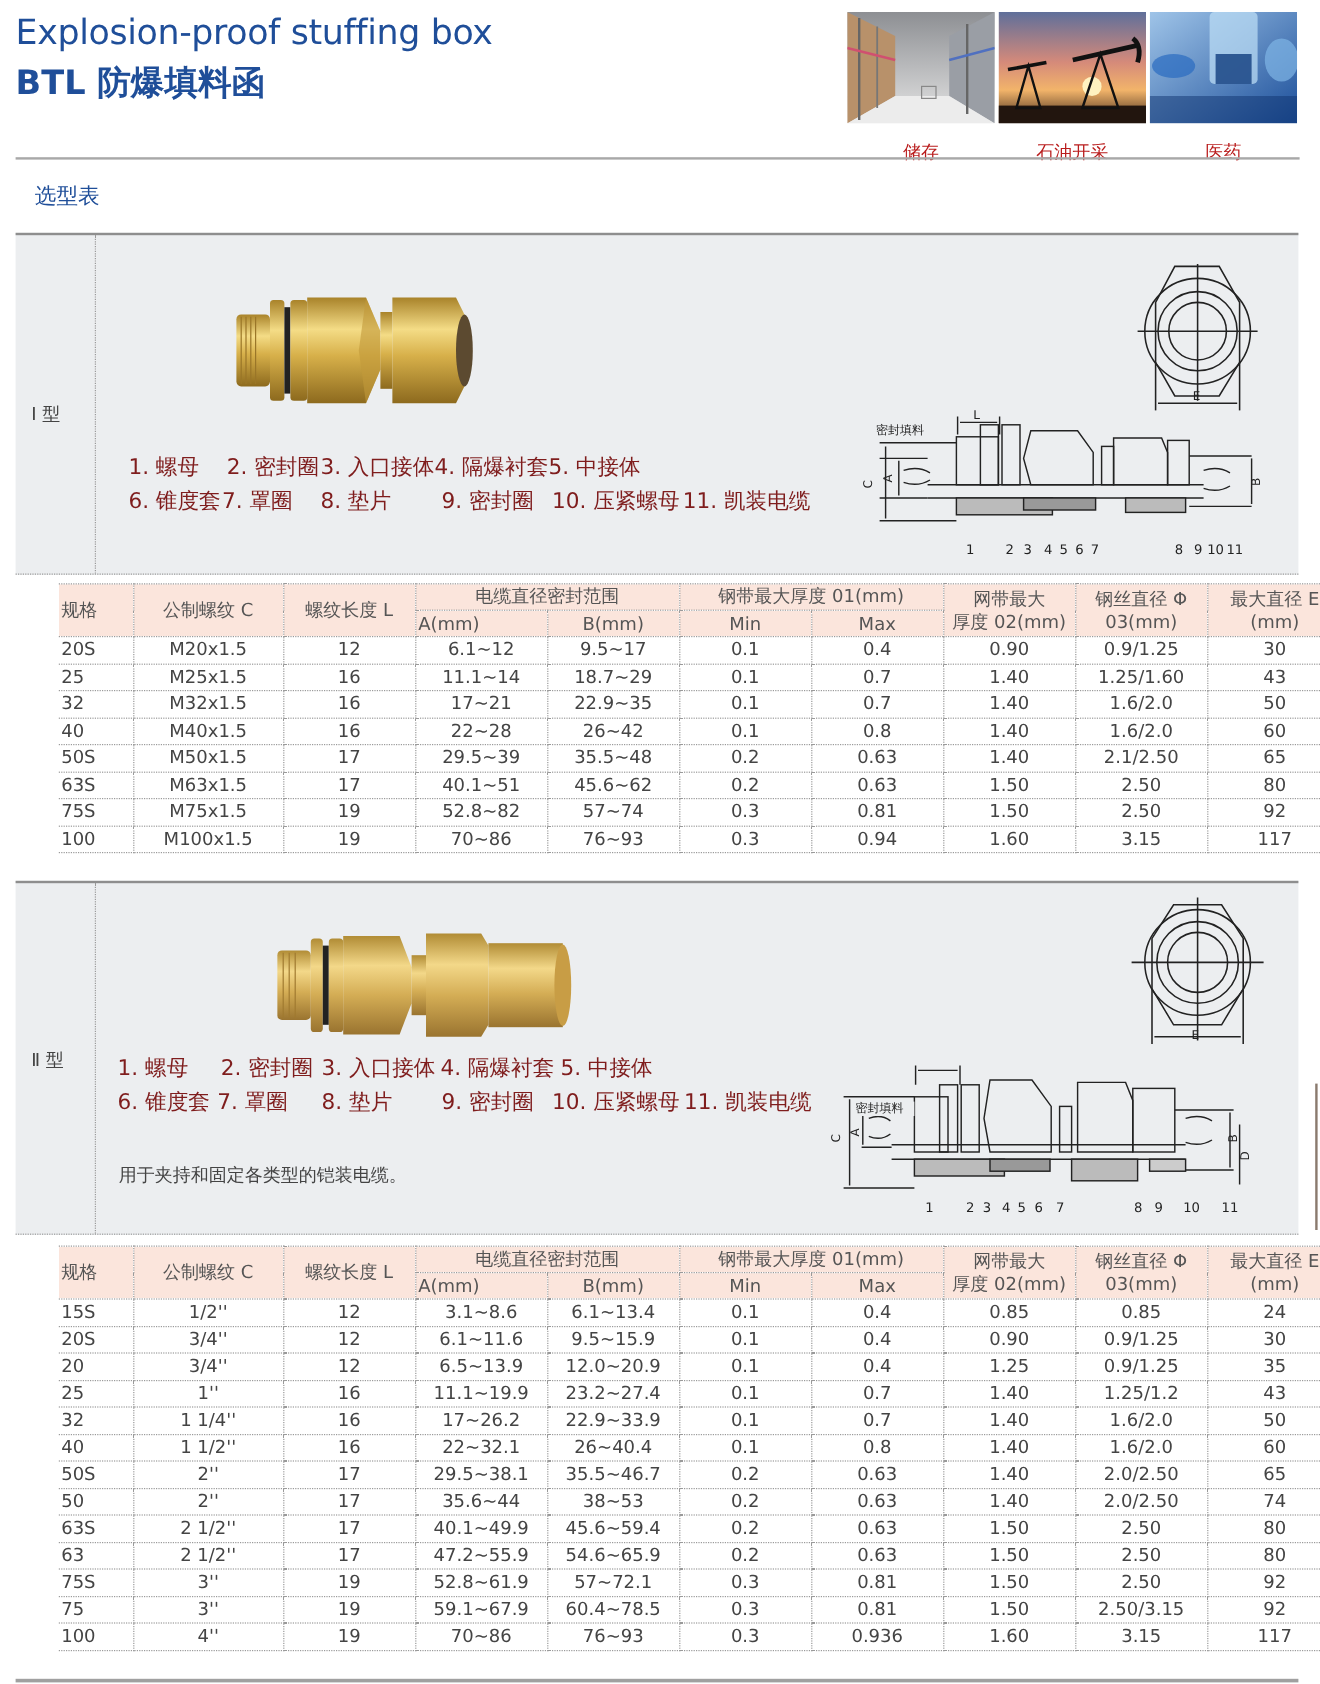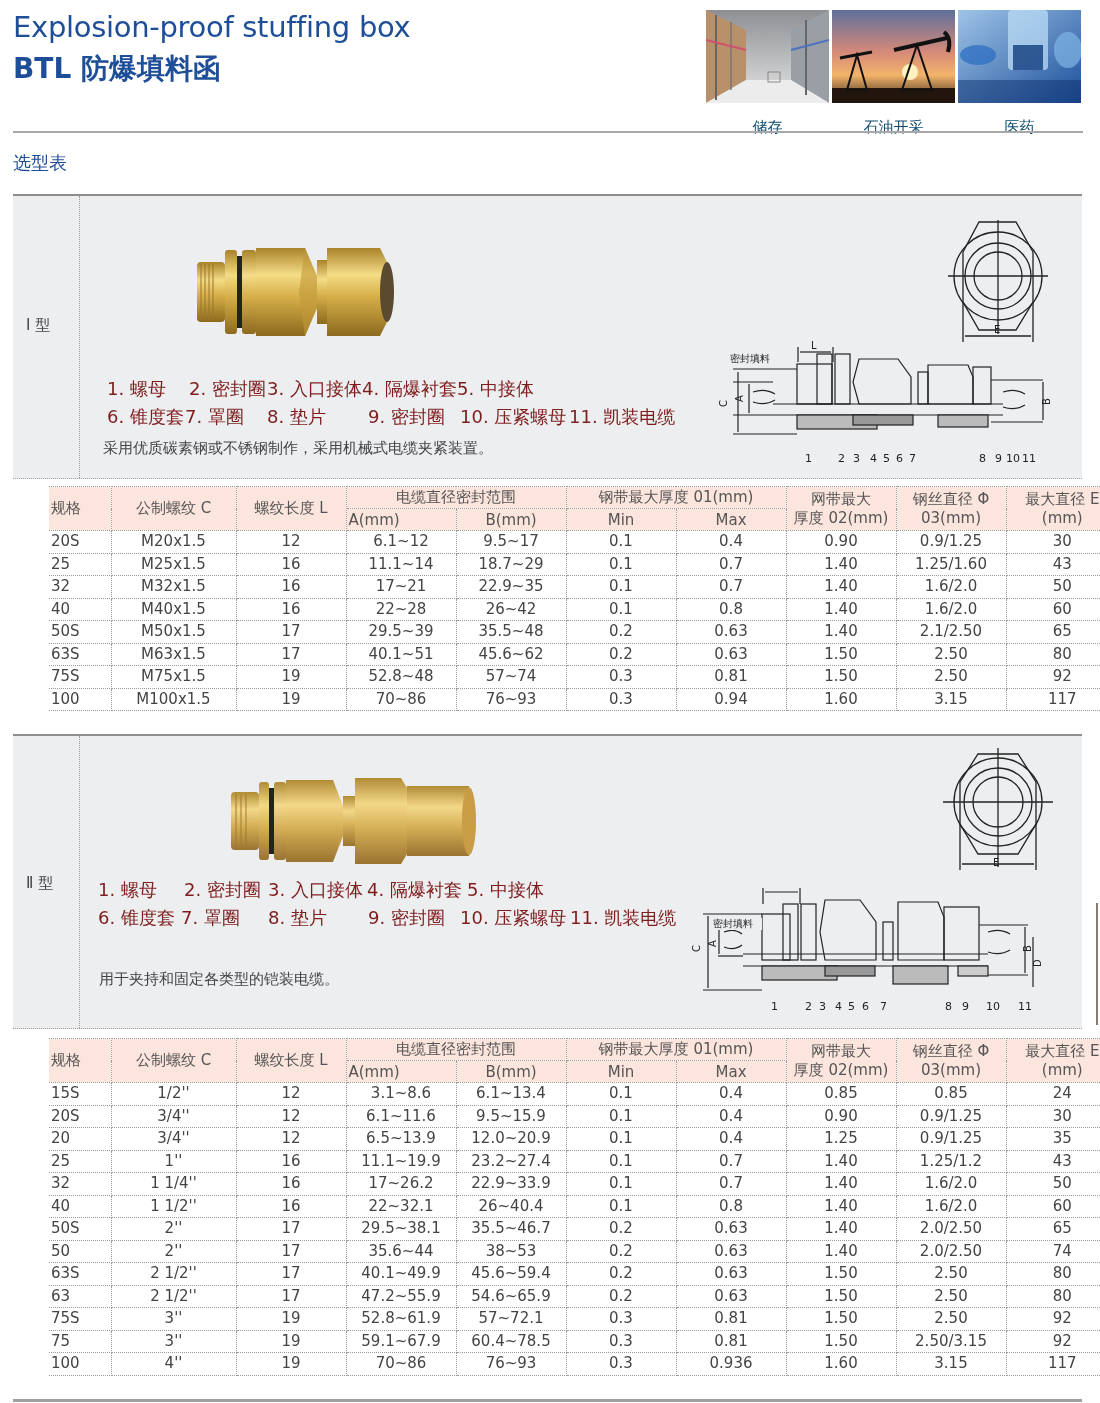--- a/index.html
+++ b/index.html
@@ -4,26 +4,26 @@
 <style>
   html, body { margin: 0; padding: 0; background: #ffffff; }
   body { width: 1100px; height: 1403px; position: relative; overflow: hidden;
          font-family: "DejaVu Sans", "Liberation Sans", sans-serif; color: #333; }
   .abs { position: absolute; }
 
   
   .title-en { left: 13px; top: 10px; font-size: 29px; color: #1f4e99; font-family: "DejaVu Sans", sans-serif; letter-spacing: -0.3px; }
   .title-cn { left: 13px; top: 50px; font-size: 28px; color: #1f4e99; font-weight: bold; font-family: "DejaVu Sans", sans-serif; }
   .header-rule { left: 13px; top: 131px; width: 1070px; height: 2px; background: #a8a8a8; }
-  .subtitle { left: 13px; top: 151px; font-size: 18px; color: #1f4e99; }
+  .subtitle { left: 29px; top: 151px; font-size: 18px; color: #1f4e99; }
 
   
   .photos { left: 706px; top: 10px; width: 376px; }
   .photo { position: absolute; top: 0; width: 123px; height: 93px; overflow: hidden; }
-  .photo-cap { position: absolute; top: 108px; width: 123px; text-align: center; font-size: 15px; color: #0c4a6e; }
+  .photo-cap { position: absolute; top: 108px; width: 123px; text-align: center; font-size: 15px; color: #b91c1c; }
 
   
   .panel { left: 13px; width: 1069px; background: #eceef0; border-top: 2px solid #8e8e8e; border-bottom: 1px dotted #9a9a9a; }
   .panel-label-col { position: absolute; left: 0; top: 0; width: 66px; height: 100%; border-right: 1px dotted #9a9a9a; }
   .panel-label { position: absolute; left: 13px; font-size: 15px; color: #444; }
   .parts-row { position: absolute; font-size: 18px; color: #7f1d1d; white-space: nowrap; }
   .parts-row span { position: absolute; top: 0; white-space: nowrap; }
   .desc { position: absolute; font-size: 15px; color: #444; white-space: nowrap; }
 
   
@@ -107,21 +107,21 @@
     </svg>
   </div>
   <div class="photo-cap" style="left:252px;">医药</div>
 </div>
 
 <div class="abs header-rule"></div>
 <div class="abs subtitle">选型表</div>
 
 <div class="abs panel" style="top:194px; height:282px;">
   <div class="panel-label-col"></div>
-  <div class="panel-label" style="top:120px;">I 型</div>
+  <div class="panel-label" style="top:140px;">I 型</div>
 
   <div class="abs" style="left:182px; top:46px;">
     <svg width="200" height="100" viewBox="0 0 200 100">
       <defs>
         <linearGradient id="brass1" x1="0" y1="0" x2="0" y2="1">
           <stop offset="0" stop-color="#a9832a"></stop>
             <stop offset="0.3" stop-color="#f4dc86"></stop>
           <stop offset="0.55" stop-color="#d7b04a"></stop>
             <stop offset="1" stop-color="#8d6a1e"></stop>
         </linearGradient>
@@ -152,21 +152,20 @@
     <span style="left:350px;">5. 中接体</span>
   </div>
   <div class="parts-row" style="left:94px; top:209px; width:600px; height:20px;">
     <span style="left:0;">6. 锥度套</span>
     <span style="left:78px;">7. 罩圈</span>
     <span style="left:160px;">8. 垫片</span>
     <span style="left:261px;">9. 密封圈</span>
     <span style="left:353px;">10. 压紧螺母</span>
     <span style="left:462px;">11. 凯装电缆</span>
   </div>
-  <div class="desc" style="left:90px; top:243px;">采用优质碳素钢或不锈钢制作，采用机械式电缆夹紧装置。</div>
 
   <div class="abs" style="left:700px; top:6px;">
     <svg width="355" height="270" viewBox="0 0 355 270" font-family="DejaVu Sans, sans-serif">
       <g stroke="#222" fill="none" stroke-width="1.3">
 
         <polygon points="266,20 303,20 320,50 320,100 303,128 266,128 250,100 250,50"></polygon>
         <circle cx="285" cy="74" r="44"></circle>
         <circle cx="285" cy="74" r="33"></circle>
         <circle cx="285" cy="74" r="24"></circle>
         <line x1="235" y1="74" x2="335" y2="74"></line>
@@ -327,21 +326,21 @@
         <td>0.2</td>
         <td>0.63</td>
         <td>1.50</td>
         <td>2.50</td>
         <td>80</td>
       </tr>
       <tr>
         <td>75S</td>
         <td>M75x1.5</td>
         <td>19</td>
-        <td>52.8~48</td>
+        <td>52.8~82</td>
         <td>57~74</td>
         <td>0.3</td>
         <td>0.81</td>
         <td>1.50</td>
         <td>2.50</td>
         <td>92</td>
       </tr>
       <tr>
         <td>100</td>
         <td>M100x1.5</td>

